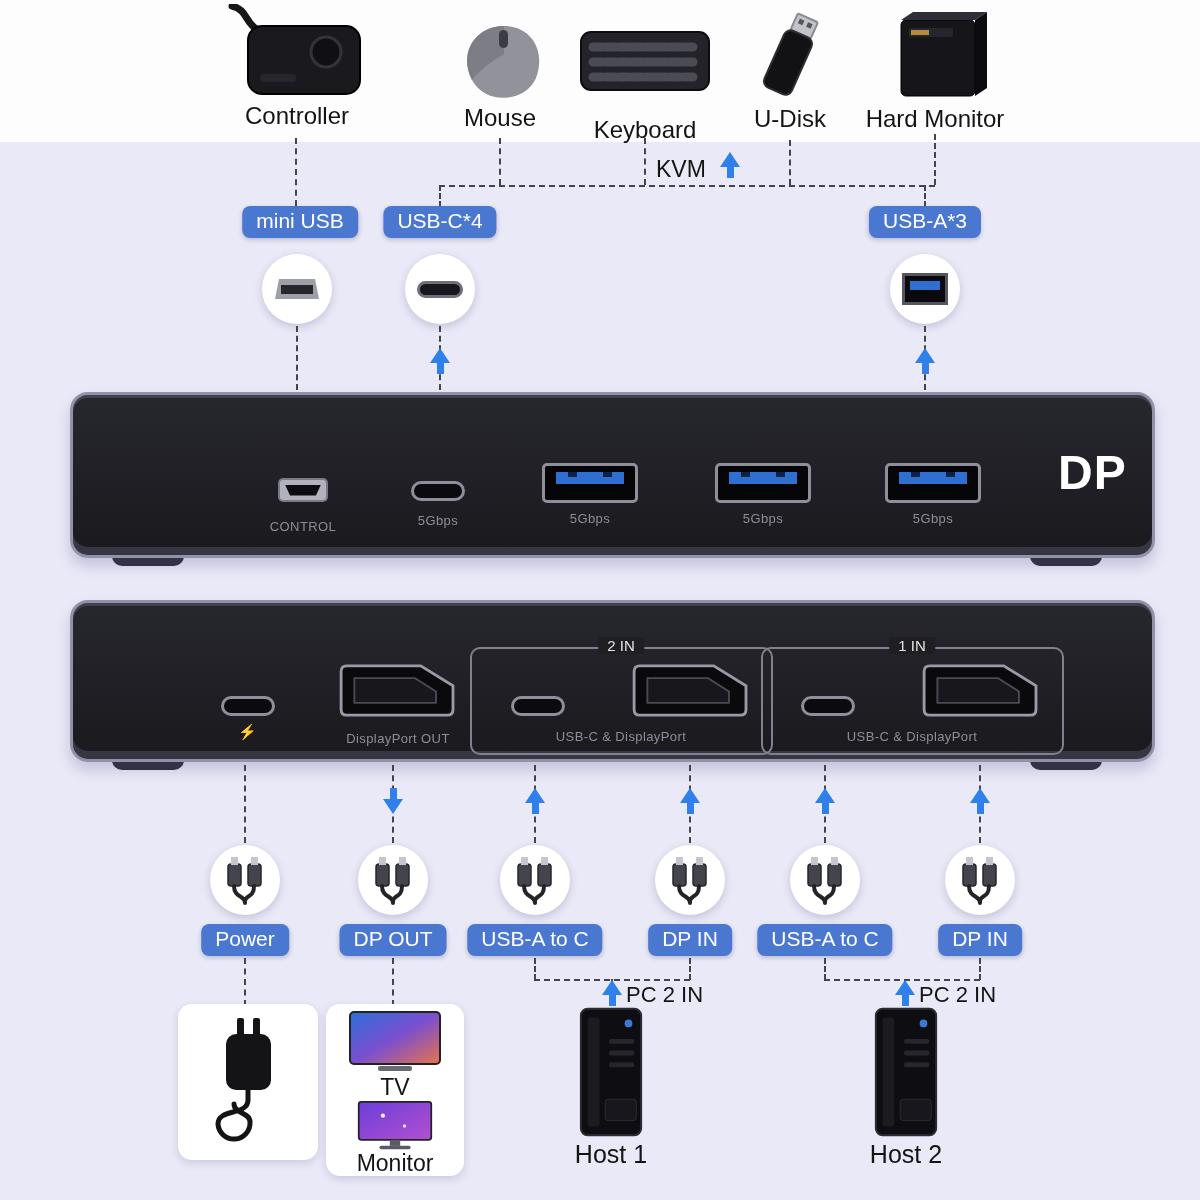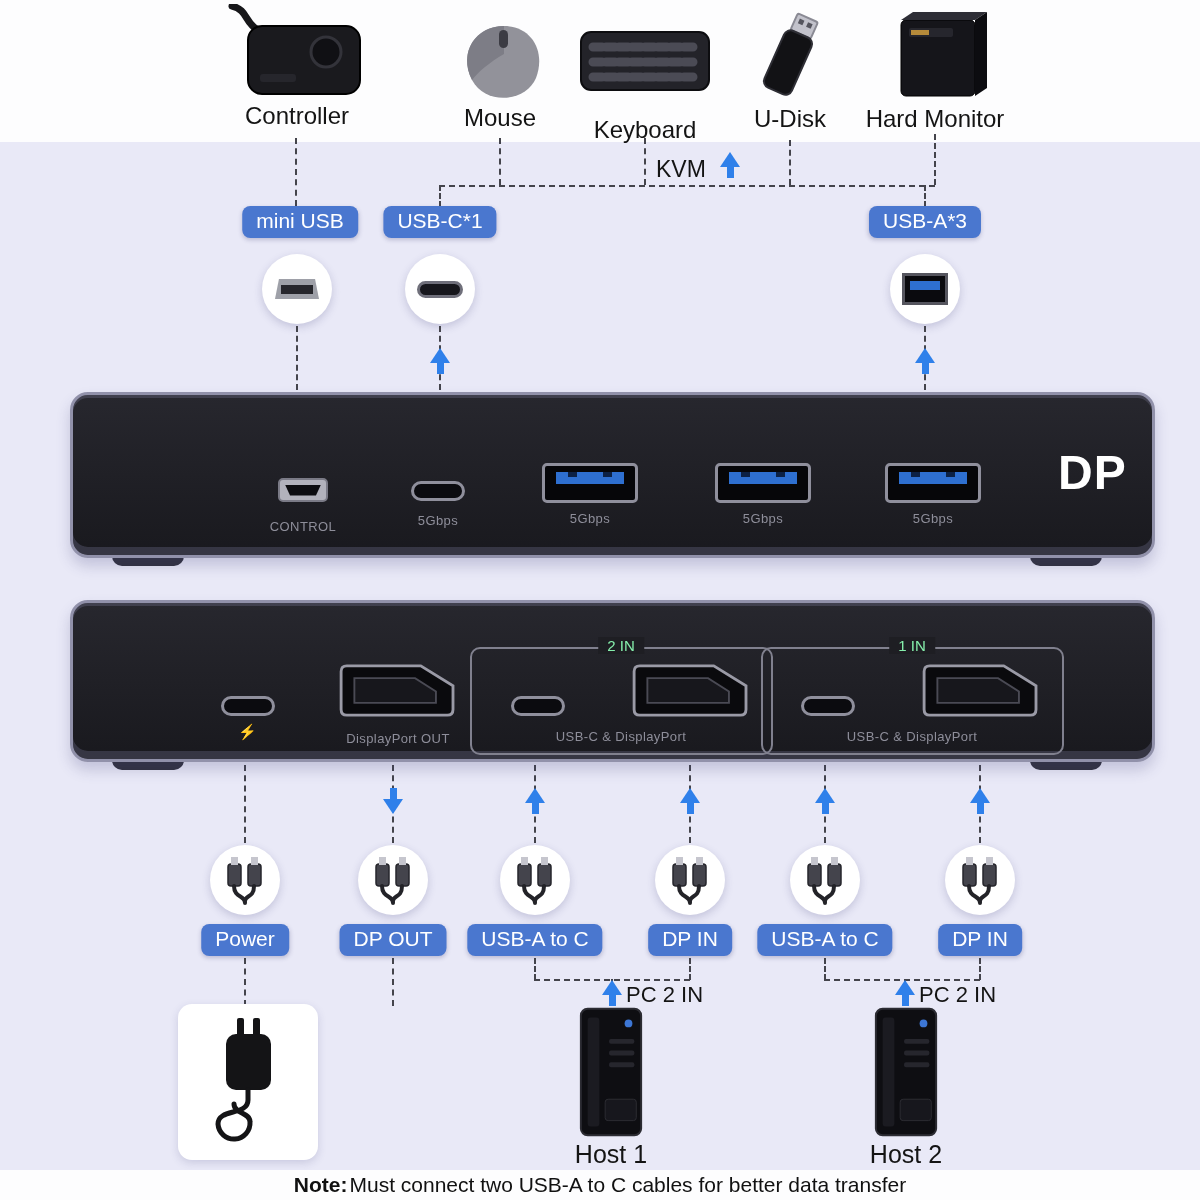--- a/index.html
+++ b/index.html
@@ -34,21 +34,21 @@
   .mini-port .slot{width:36px;height:11px;background:#0d0d11;clip-path:polygon(0 0,100% 0,86% 100%,14% 100%);}
   .usbc-port{position:absolute;transform:translateX(-50%);width:54px;height:20px;background:#0b0b0f;border:3px solid #8f8f9c;border-radius:11px;}
   .usba-port{position:absolute;transform:translateX(-50%);width:96px;height:40px;background:#060609;border:3px solid #8f8f9c;border-radius:5px;}
   .usba-port .tongue{position:absolute;left:11px;right:11px;top:6px;height:12px;background:#2e6fd0;}
   .usba-port .tongue i{position:absolute;top:0;width:9px;height:5px;background:#0c2145;}
   .usba-port .tongue i.n1{left:12px;}
   .usba-port .tongue i.n2{right:12px;}
   .port-label{position:absolute;transform:translateX(-50%);color:var(--graylab);font-size:13px;letter-spacing:.4px;white-space:nowrap;}
   .dp-logo{position:absolute;color:#fff;font-size:48px;font-weight:800;letter-spacing:1px;}
   .group-box{position:absolute;border:2px solid #80808e;border-radius:10px;}
-  .group-title{position:absolute;transform:translateX(-50%);background:var(--devbg);color:#86efac;font-size:15px;padding:0 9px;white-space:nowrap;}
+  .group-title{position:absolute;transform:translateX(-50%);background:var(--devbg);color:#e5e5e5;font-size:15px;padding:0 9px;white-space:nowrap;}
   .bolt{position:absolute;transform:translateX(-50%);color:#c9c9d2;font-size:15px;}
   .mini-icon{width:44px;height:20px;background:#9ea0a8;clip-path:polygon(9% 0,91% 0,100% 100%,0% 100%);display:flex;align-items:center;justify-content:center;}
   .mini-icon b{display:block;width:32px;height:9px;background:#26262c;}
   .usbc-icon{width:46px;height:17px;border:3px solid #6f6f7a;border-radius:9px;background:#17171c;}
   .usba-icon{width:46px;height:32px;border:3px solid #55555e;background:#0a0a0e;position:relative;}
   .usba-icon .tng{position:absolute;left:5px;right:5px;top:5px;height:9px;background:#2e6fd0;}
   .dp-port{position:absolute;transform:translateX(-50%);}
   .card{position:absolute;background:#fff;border-radius:14px;box-shadow:0 3px 9px rgba(60,60,120,.18);}
   .pc-label{position:absolute;font-size:22px;color:#141414;white-space:nowrap;}
   .host-label{position:absolute;transform:translateX(-50%);font-size:25px;color:#141414;white-space:nowrap;}
@@ -182,21 +182,21 @@
   <div class="dash-v" style="left:439px;top:185px;height:22px"></div>
   <div class="dash-v" style="left:924px;top:185px;height:22px"></div>
 
   <div class="pc-label" style="left:656px;top:156px;font-size:23px">KVM</div>
   <div class="arrow" style="left:730px;top:152px">
       <i class="tri-up"></i>
       <i class="stem"></i>
     </div>
 
   <div class="pill" style="left:300px;top:206px">mini USB</div>
-  <div class="pill" style="left:440px;top:206px">USB-C*1</div>
+  <div class="pill" style="left:440px;top:206px">USB-C*4</div>
   <div class="pill" style="left:925px;top:206px">USB-A*3</div>
 
   <div class="circle" style="left:297px;top:254px">
     <div class="mini-icon">
         <b></b>
       </div>
   </div>
   <div class="circle" style="left:440px;top:254px">
     <div class="usbc-icon"></div>
   </div>
@@ -371,29 +371,35 @@
       <i class="stem"></i>
     </div>
   <div class="pc-label" style="left:919px;top:982px">PC 2 IN</div>
 
   <div class="card" style="left:178px;top:1004px;width:140px;height:156px">
     <svg style="position:absolute;left:15px;top:12px" width="110" height="132">
         <use href="#sym-adapter"></use>
       </svg>
   </div>
 
+  <div class="card" style="left:326px;top:1004px;width:138px;height:172px">
+    <svg style="position:absolute;left:22px;top:6px" width="94" height="64">
+        <use href="#sym-tv"></use>
+      </svg>
+    <div class="small-label" style="left:69px;top:70px">TV</div>
+    <svg style="position:absolute;left:31px;top:96px" width="76" height="52">
+        <use href="#sym-monitor"></use>
+      </svg>
+    <div class="small-label" style="left:69px;top:146px">Monitor</div>
+  </div>
 
   <svg class="abs" style="left:576px;top:1004px" width="70" height="136">
       <use href="#sym-tower"></use>
     </svg>
   <div class="host-label" style="left:611px;top:1140px">Host 1</div>
 
   <svg class="abs" style="left:871px;top:1004px" width="70" height="136">
       <use href="#sym-tower"></use>
     </svg>
   <div class="host-label" style="left:906px;top:1140px">Host 2</div>
 
-  <div id="note-bar">
-    <b>Note:</b>
-      <span> Must connect two USB-A to C cables for better data transfer</span>
-  </div>
 
 </div>
 
 </body></html>

